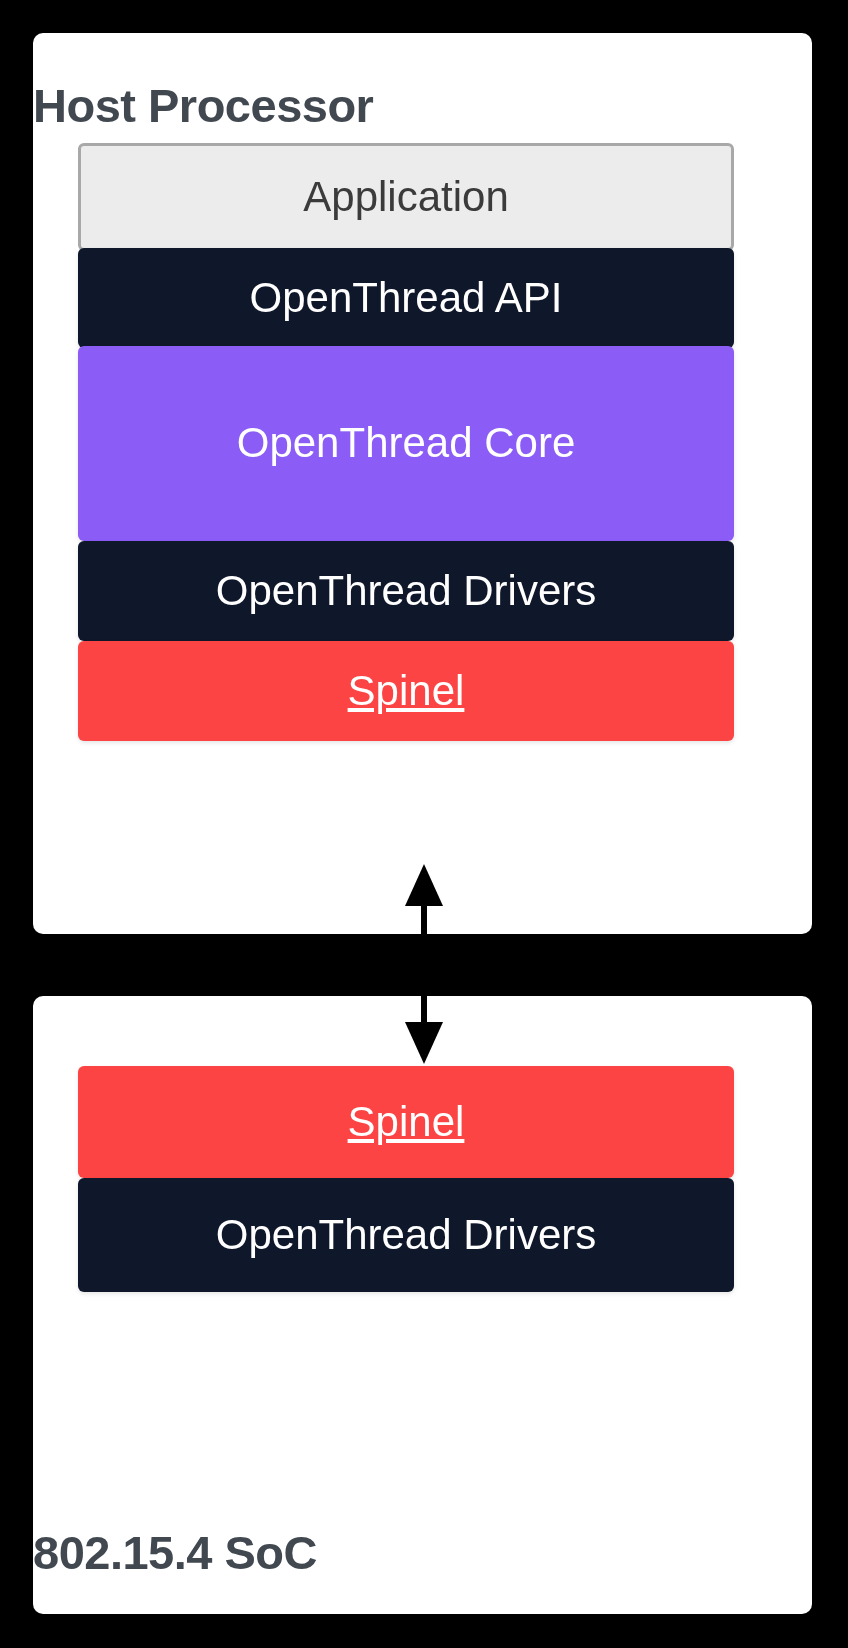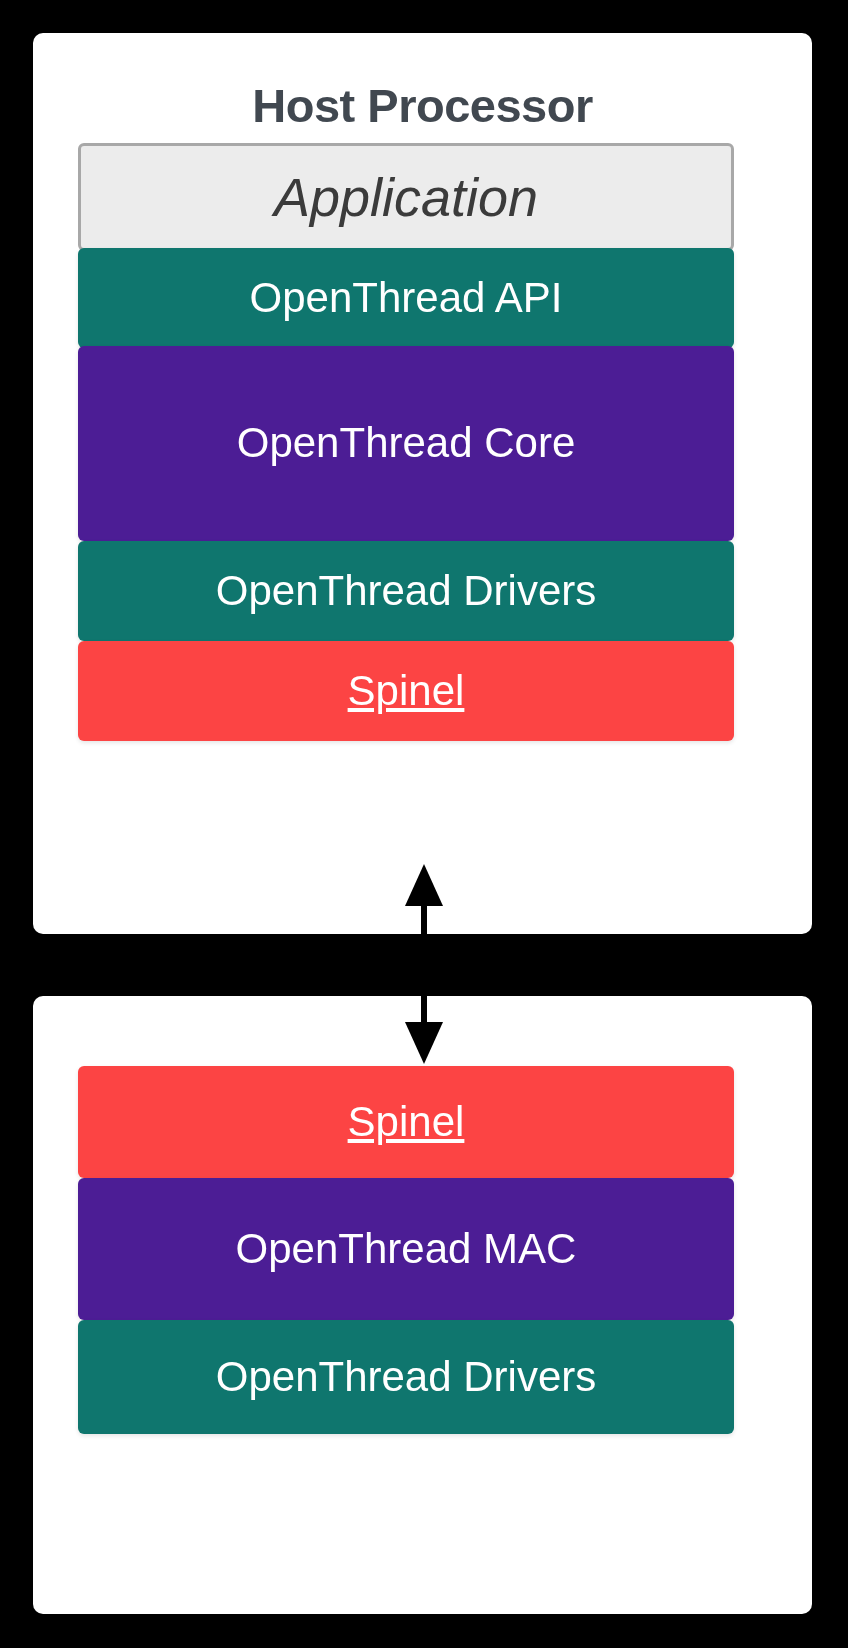--- a/index.html
+++ b/index.html
@@ -40,21 +40,21 @@
     top: 996px;
     width: 779px;
     height: 618px;
   }
 
   
   .panel-title {
     position: absolute;
     left: 0;
     width: 100%;
-    text-align: center;
+    text-align: left;
     font-size: 47px;
     font-weight: bold;
     color: #414850;
     letter-spacing: -0.5px;
     line-height: 1;
   }
   #title-host { top: 49px; }
   #title-soc  { bottom: 38px; }
 
   
@@ -76,35 +76,34 @@
     border-radius: 6px;
     line-height: 1.05;
     overflow: visible;
   }
 
   
   .layer.grey {
     background: #ececec;
     border: 3px solid #a8a8a8;
     color: #3b3b3b;
-    font-size: 54px;
+    font-size: 42px;
     font-weight: normal;
-    font-style: italic;
   }
 
   
   .layer.solid {
     color: #ffffff;
     border: none;
     font-size: 42px;
     font-weight: normal;
     box-shadow: 0 2px 4px rgba(0,0,0,0.10);
   }
-  .layer.cyan { background: #0f766e; }
-  .layer.navy { background: #4c1d95; }
+  .layer.cyan { background: #0f172a; }
+  .layer.navy { background: #8b5cf6; }
   .layer.red  { background: #fc4444; text-decoration: underline; }
 
   
   .h-application   { height: 108px; }
   .h-thirdparty    { height: 108px; }
   .h-api           { height: 100px; }
   .h-core          { height: 195px; }
   .h-drivers       { height: 100px; }
   .h-spinel        { height: 100px; }
 
@@ -173,25 +172,23 @@
   </svg>
 
   <div class="panel" id="panel-soc">
 
     <div class="stack" id="stack-soc">
 
       <div class="layer solid red h-spinel2">
         <span>Spinel</span>
       </div>
 
-      <div class="layer solid navy h-mac">
-        <span>OpenThread MAC</span>
-      </div>
 
       <div class="layer solid cyan h-drivers2">
         <span>OpenThread Drivers</span>
       </div>
 
     </div>
 
+    <div class="panel-title" id="title-soc">802.15.4 SoC</div>
   </div>
 
 </div>
 
 </body></html>

